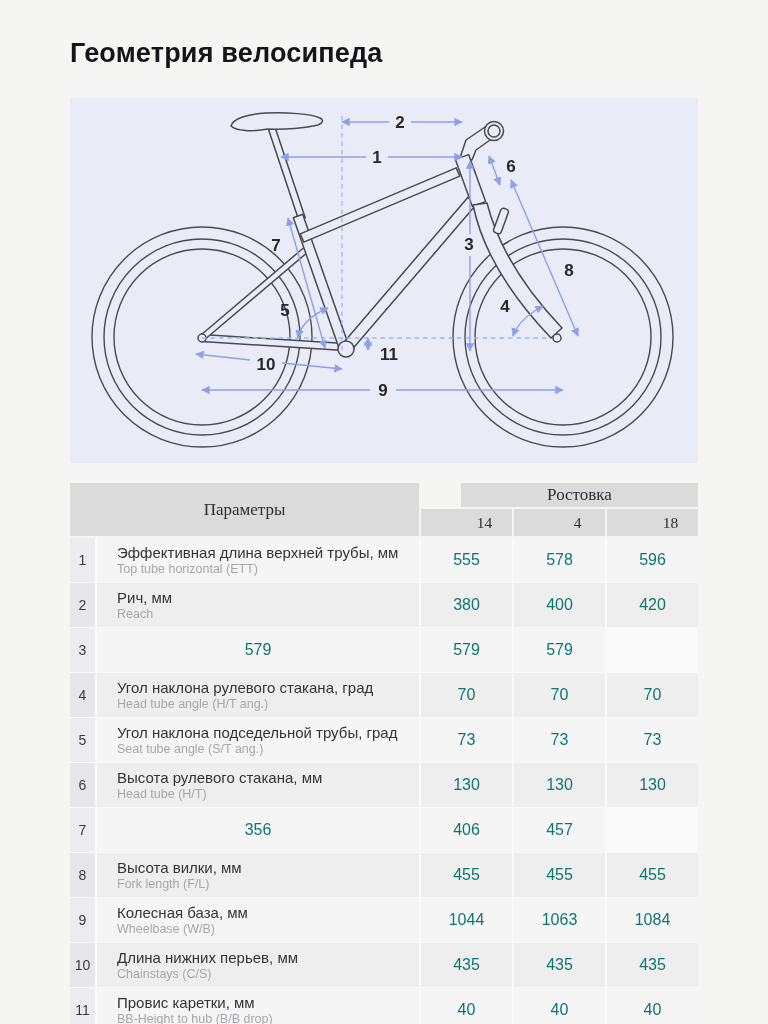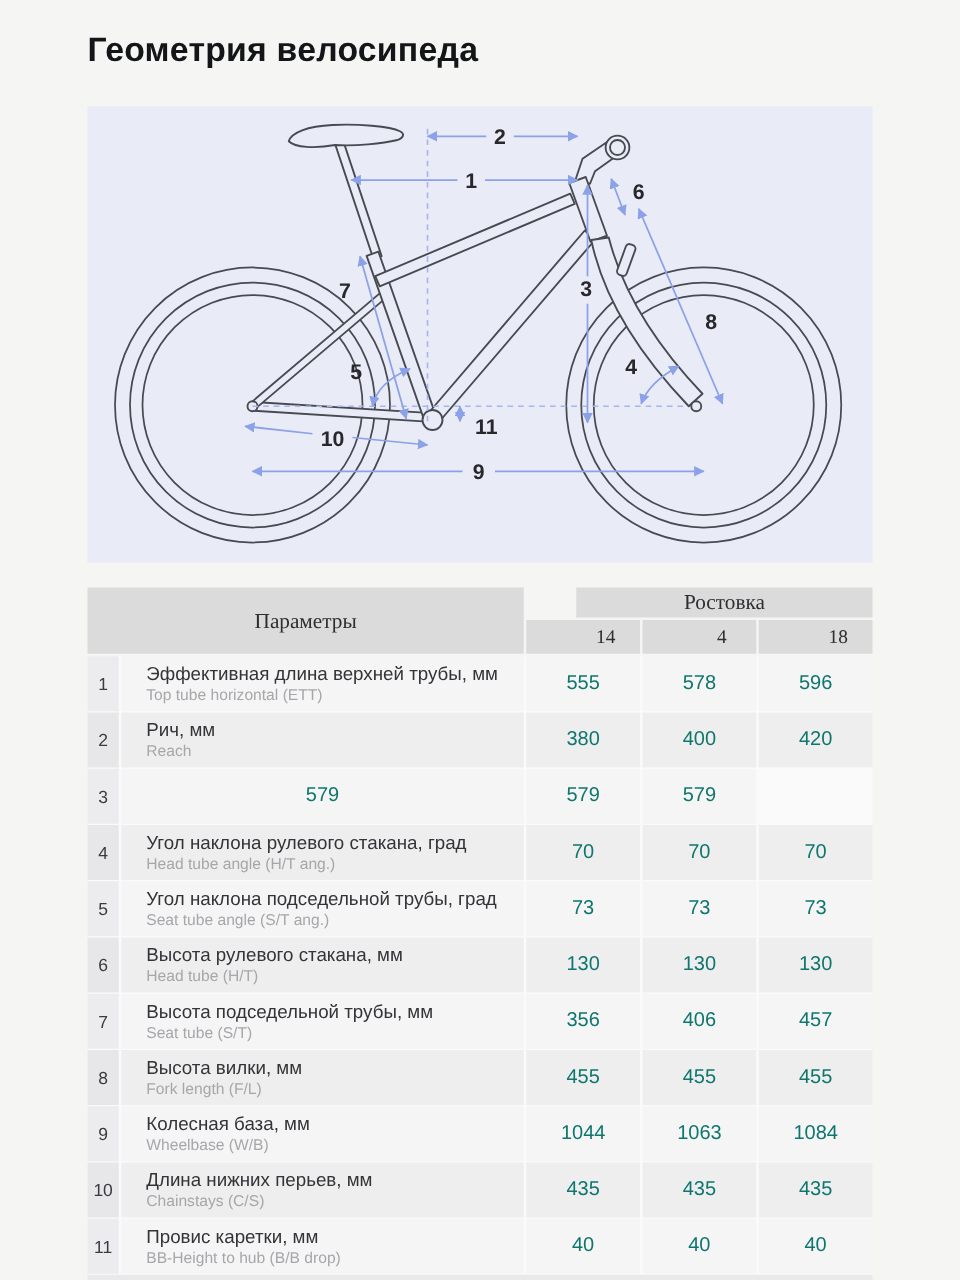--- a/index.html
+++ b/index.html
@@ -5,21 +5,21 @@
   * { margin:0; padding:0; box-sizing:border-box; }
   html,body { width:768px; }
   body {
     width:768px; height:1024px; overflow:hidden;
     background:#f5f5f3;
     font-family:"Liberation Sans","DejaVu Sans",sans-serif;
     color:#333;
   }
   .page { padding:0 70px; }
   h1 {
-    padding-top:23px; font-size:27px; line-height:34px;
+    padding-top:36px; font-size:27px; line-height:34px;
     font-weight:700; letter-spacing:.2px; color:#141518;
   }
   .diagram {
     margin-top:28px; width:628px; height:365px;
     background:#e9ebf6; position:relative;
   }
   .diagram svg { position:absolute; inset:0; }
 
   .geo-table { margin-top:20px; width:628px; }
   .t-head {
@@ -205,24 +205,20 @@
       <div class="ru">Высота рулевого стакана, мм</div>
       <div class="en">Head tube (H/T)</div>
     </div>
     <div class="cell val">130</div>
     <div class="cell val">130</div>
     <div class="cell val">130</div>
   </div>
 
   <div class="t-row">
     <div class="cell num">7</div>
-    <div class="cell name">
-      <div class="ru">Высота подседельной трубы, мм</div>
-      <div class="en">Seat tube (S/T)</div>
-    </div>
     <div class="cell val">356</div>
     <div class="cell val">406</div>
     <div class="cell val">457</div>
   </div>
 
   <div class="t-row">
     <div class="cell num">8</div>
     <div class="cell name">
       <div class="ru">Высота вилки, мм</div>
       <div class="en">Fork length (F/L)</div>

